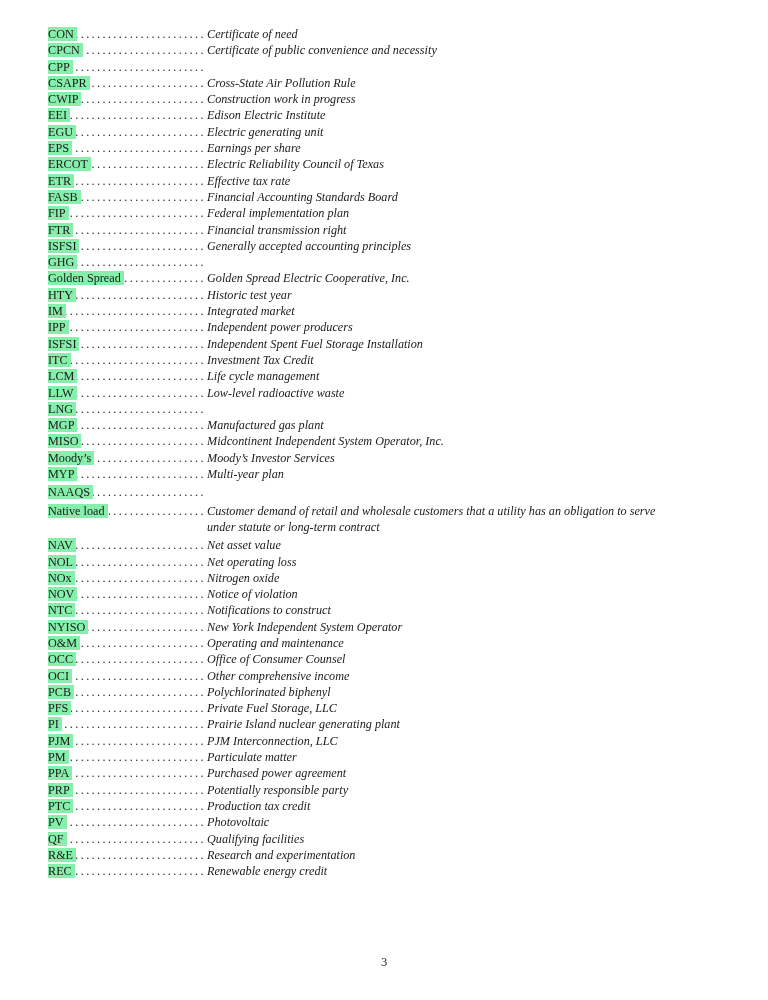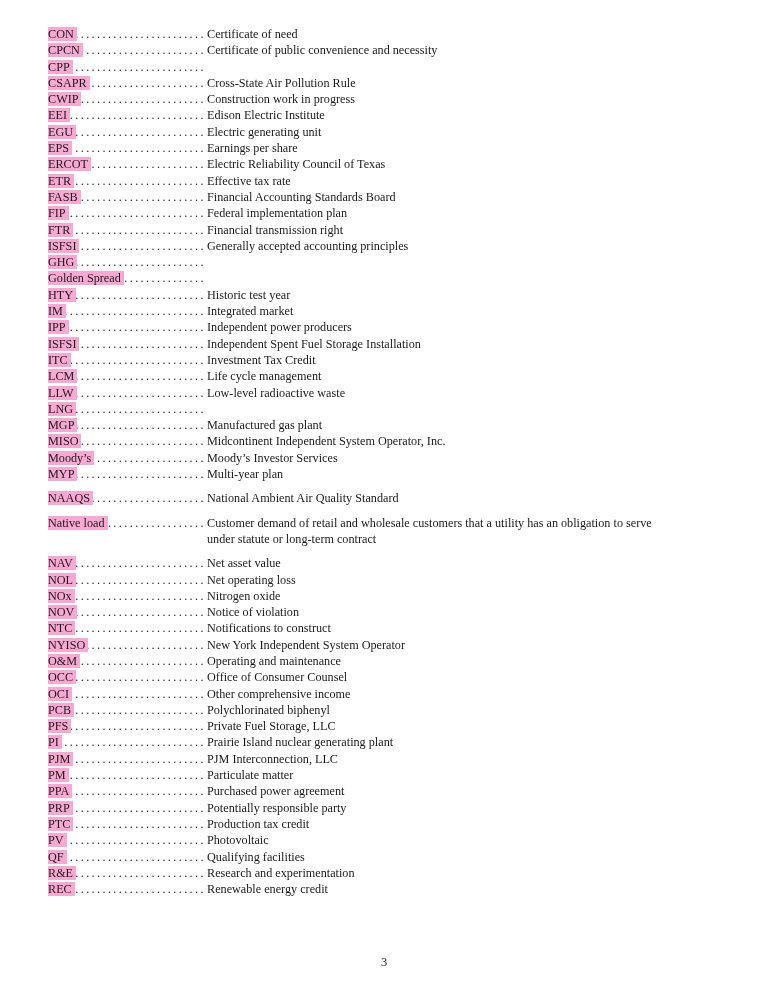--- a/index.html
+++ b/index.html
@@ -21,50 +21,51 @@
       top: 26px;
       width: 680px;
     }
     .row {
       display: flex;
       align-items: flex-start;
       font-size: 12.2px;
       line-height: 16.3px;
     }
     .row.gap-before {
-      margin-top: 8px;
+      margin-top: 2px;
     }
     .abbr-cell {
       width: 159px;
       flex: 0 0 159px;
       white-space: nowrap;
       overflow: hidden;
       position: relative;
     }
     .abbr-cell .abbr {
-      background: #f9a8d4;
+      background: #86efac;
       padding-right: 3px;
       position: relative;
       z-index: 1;
     }
     .abbr-cell .leader {
       position: absolute;
       left: 0;
       right: 4px;
       top: 0;
       white-space: nowrap;
       overflow: hidden;
       text-align: right;
       letter-spacing: 2.4px;
       z-index: 0;
       color: #2a2a2a;
     }
     .def {
       flex: 1 1 auto;
       max-width: 460px;
+      font-style: italic;
     }
     .page-number {
       position: absolute;
       top: 955px;
       left: 0;
       width: 768px;
       text-align: center;
       font-size: 12.5px;
       color: #1a1a1a;
     }
@@ -126,20 +127,21 @@
     </div>
     <div class="row">
       <div class="abbr-cell"><span class="abbr">ISFSI</span><span class="leader">........................................</span></div>
       <div class="def">Generally accepted accounting principles</div>
     </div>
     <div class="row">
       <div class="abbr-cell"><span class="abbr">GHG</span><span class="leader">........................................</span></div>
     </div>
     <div class="row">
       <div class="abbr-cell"><span class="abbr">Golden Spread</span><span class="leader">........................................</span></div>
+      <div class="def">Golden Spread Electric Cooperative, Inc.</div>
     </div>
     <div class="row">
       <div class="abbr-cell"><span class="abbr">HTY</span><span class="leader">........................................</span></div>
       <div class="def">Historic test year</div>
     </div>
     <div class="row">
       <div class="abbr-cell"><span class="abbr">IM</span><span class="leader">........................................</span></div>
       <div class="def">Integrated market</div>
     </div>
     <div class="row">
@@ -176,21 +178,20 @@
     <div class="row">
       <div class="abbr-cell"><span class="abbr">Moody’s</span><span class="leader">........................................</span></div>
       <div class="def">Moody’s Investor Services</div>
     </div>
     <div class="row">
       <div class="abbr-cell"><span class="abbr">MYP</span><span class="leader">........................................</span></div>
       <div class="def">Multi-year plan</div>
     </div>
     <div class="row gap-before">
       <div class="abbr-cell"><span class="abbr">NAAQS</span><span class="leader">........................................</span></div>
-      <div class="def">National Ambient Air Quality Standard</div>
     </div>
     <div class="row gap-before">
       <div class="abbr-cell"><span class="abbr">Native load</span><span class="leader">........................................</span></div>
       <div class="def">Customer demand of retail and wholesale customers that a utility has an obligation to serve under statute or long-term contract</div>
     </div>
     <div class="row gap-before">
       <div class="abbr-cell"><span class="abbr">NAV</span><span class="leader">........................................</span></div>
       <div class="def">Net asset value</div>
     </div>
     <div class="row">

